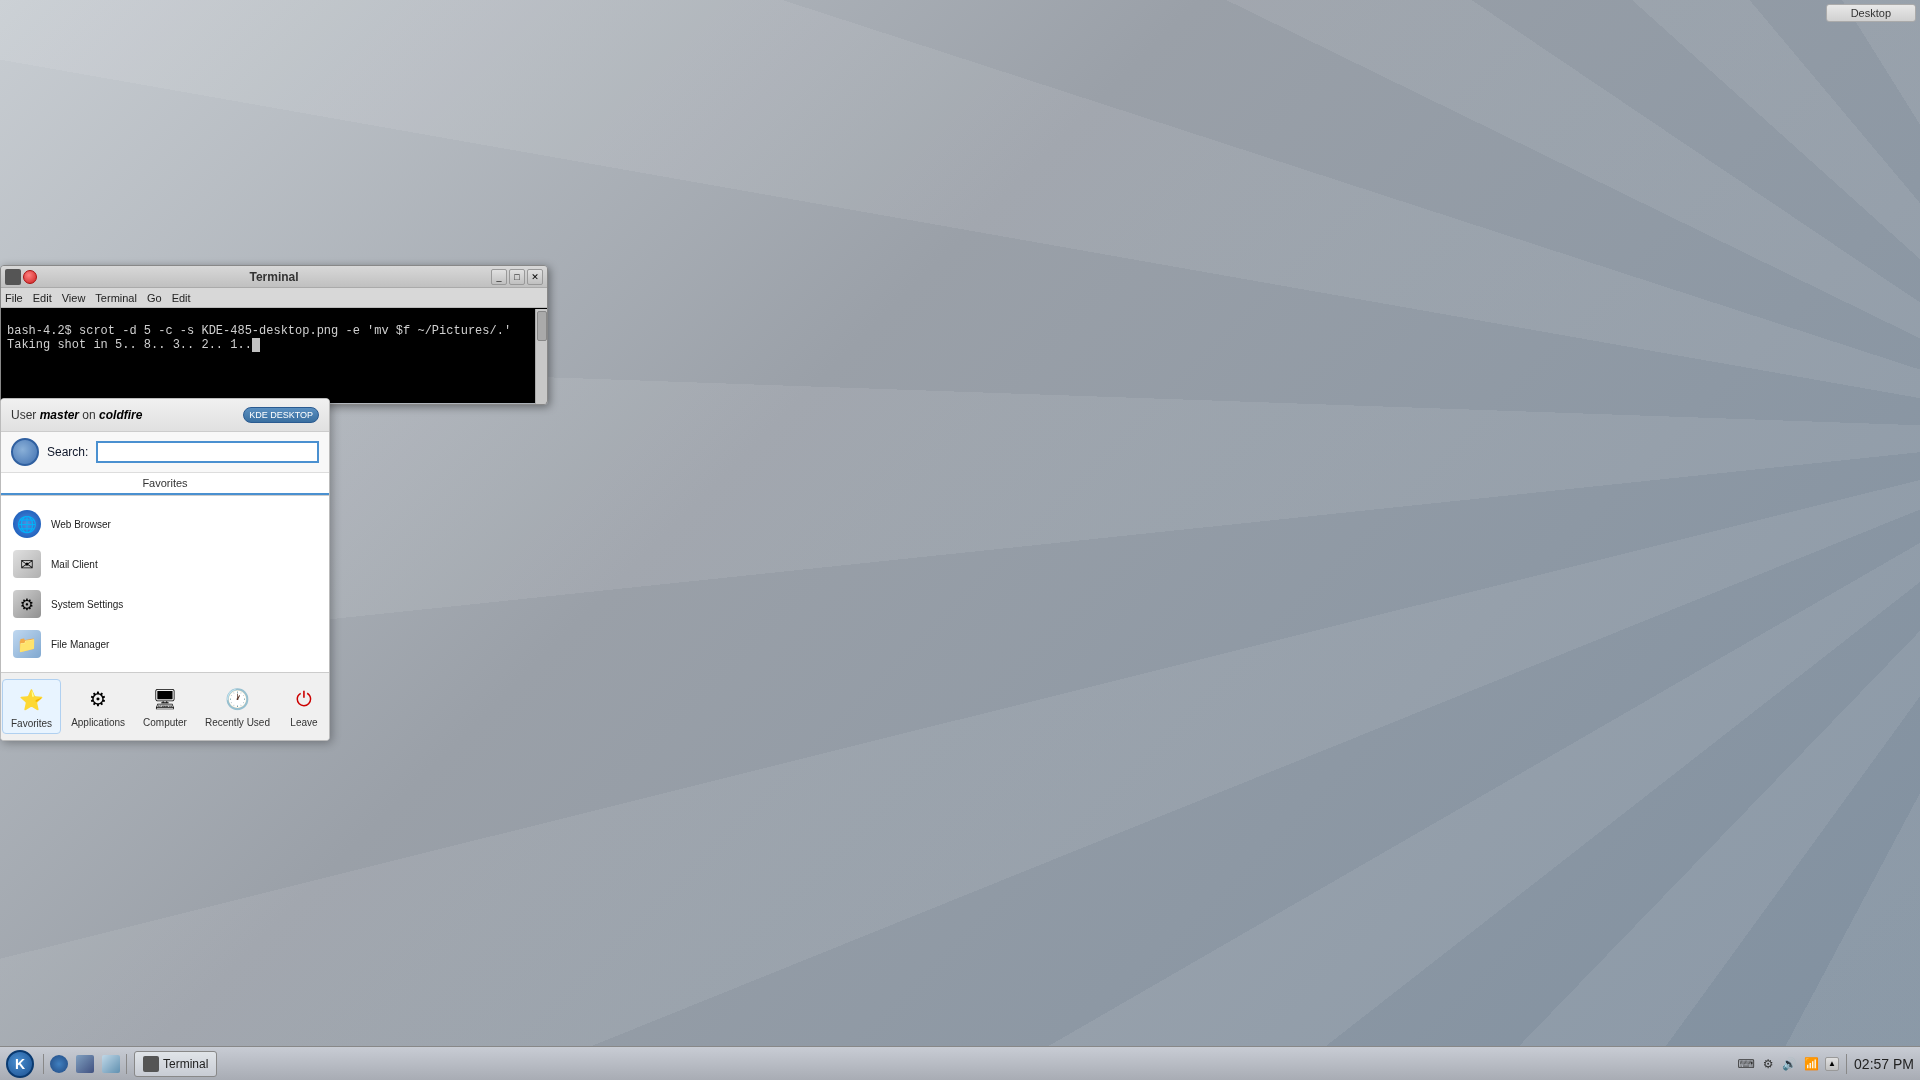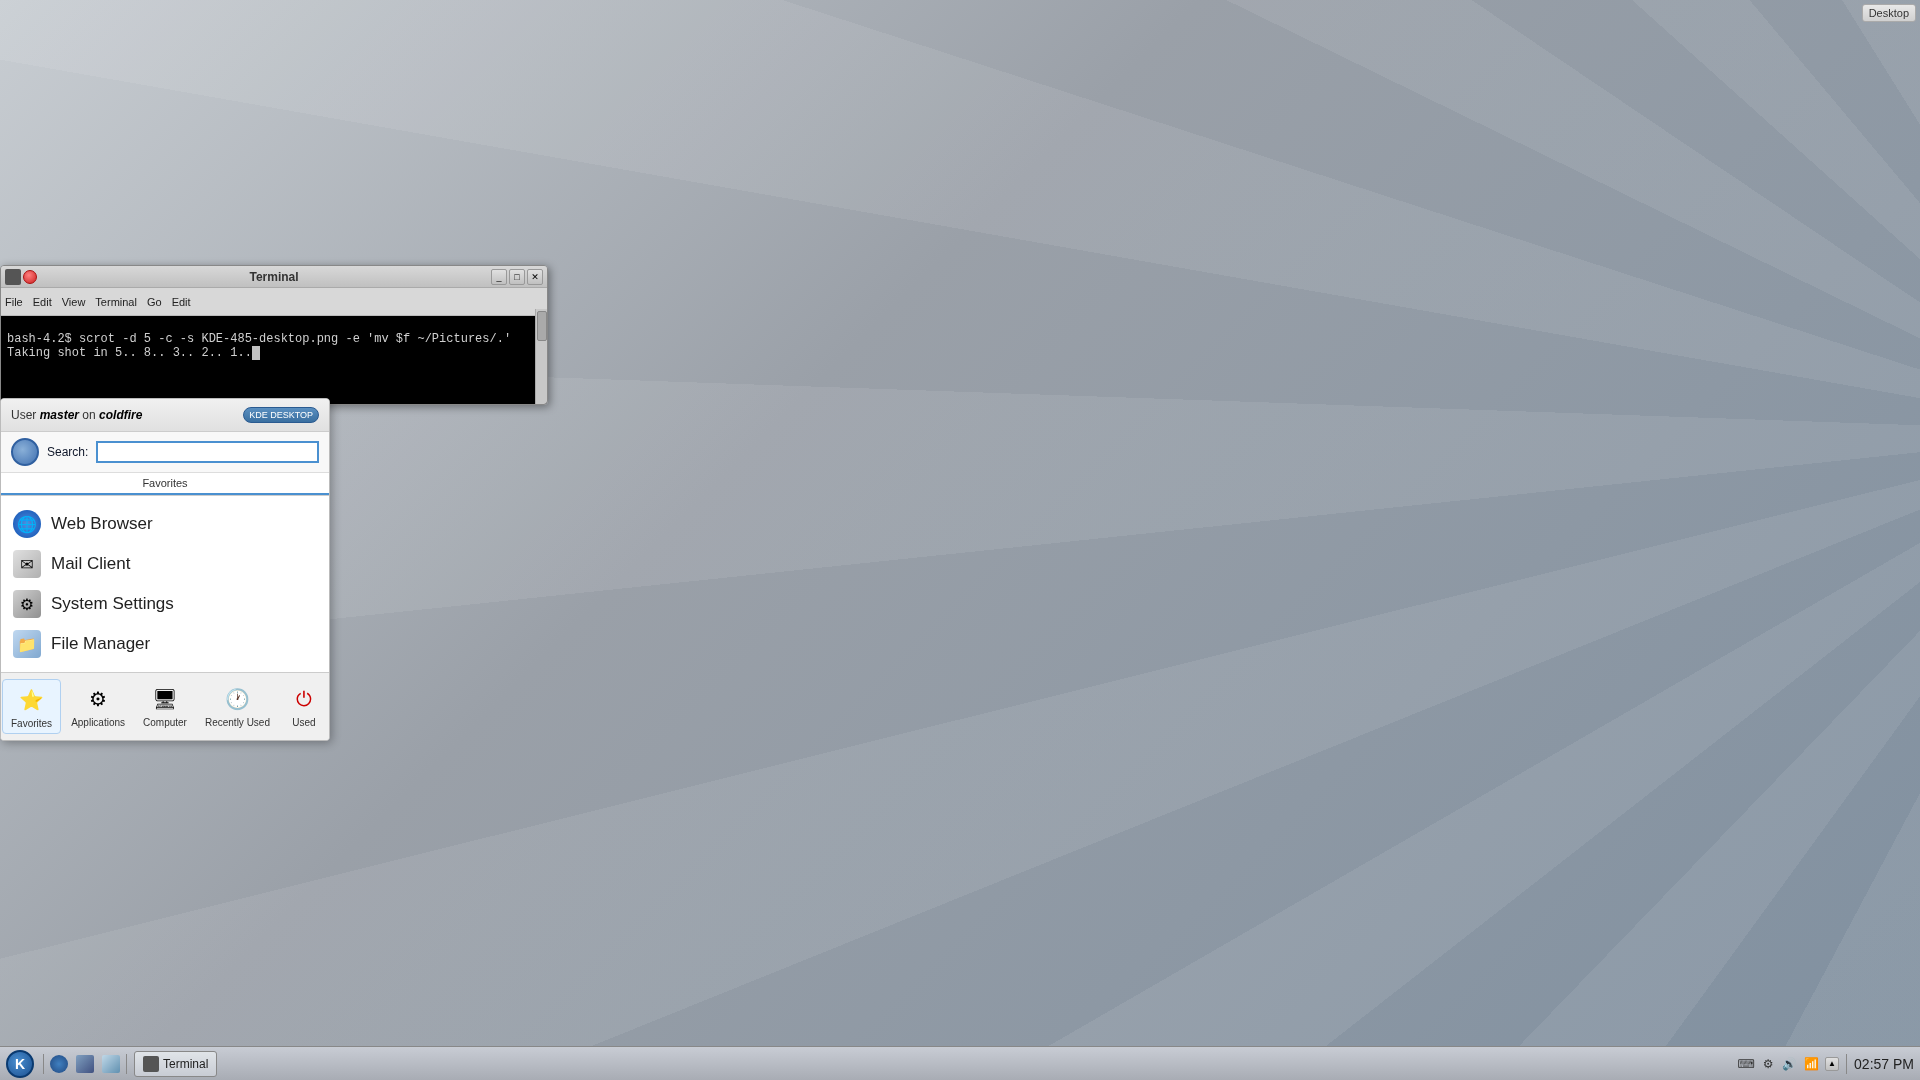--- a/index.html
+++ b/index.html
@@ -32,21 +32,21 @@
     }
 
     
     .desktop-btn {
       position: absolute;
       top: 4px;
       right: 4px;
       background: linear-gradient(180deg, #e8e8e8 0%, #d0d0d0 100%);
       border: 1px solid #aaa;
       border-radius: 3px;
-      padding: 2px 6px;
+      padding: 2px 24px;
       font-size: 11px;
       color: #333;
       cursor: pointer;
       z-index: 10;
     }
 
     
     .terminal-window {
       position: absolute;
       top: 265px;
@@ -106,21 +106,21 @@
       background: linear-gradient(180deg, #e0e0e0, #c0c0c0);
       border: 1px solid #999;
       border-radius: 2px;
       cursor: pointer;
       font-size: 9px;
       display: flex;
       align-items: center;
       justify-content: center;
     }
     .terminal-menubar {
-      height: 28px;
+      height: 20px;
       background: #d8d8d8;
       display: flex;
       align-items: center;
       border-bottom: 1px solid #bbb;
       padding: 0 4px;
       gap: 10px;
     }
     .terminal-menubar span {
       font-size: 11px;
       color: #222;
@@ -262,21 +262,21 @@
       width: 28px;
       height: 28px;
       flex-shrink: 0;
       border-radius: 4px;
       display: flex;
       align-items: center;
       justify-content: center;
       font-size: 16px;
     }
     .menu-item-label {
-      font-size: 17px;
+      font-size: 10px;
       color: #222;
     }
     
     .icon-web { background: radial-gradient(circle, #5090e0, #1050b0); border-radius: 50%; }
     .icon-mail { background: linear-gradient(135deg, #e0e0e0, #b0b0b0); }
     .icon-settings { background: linear-gradient(135deg, #d0d0d0, #909090); }
     .icon-files { background: linear-gradient(135deg, #c0d8f0, #80a8d0); }
 
     
     .start-menu-footer {
@@ -512,21 +512,21 @@
     <div class="footer-btn">
       <div class="footer-icon">🖥</div>
       <span class="footer-label">Computer</span>
     </div>
     <div class="footer-btn">
       <div class="footer-icon">🕐</div>
       <span class="footer-label">Recently Used</span>
     </div>
     <div class="footer-btn">
       <div class="footer-icon" style="color:#c00;">⏻</div>
-      <span class="footer-label">Used</span>
+      <span class="footer-label">Leave</span>
     </div>
   </div>
 </div>
 
 <div class="taskbar">
   <div class="taskbar-start">
     <div class="kde-logo">K</div>
   </div>
   <div class="taskbar-divider"></div>
   <div class="taskbar-quick">

